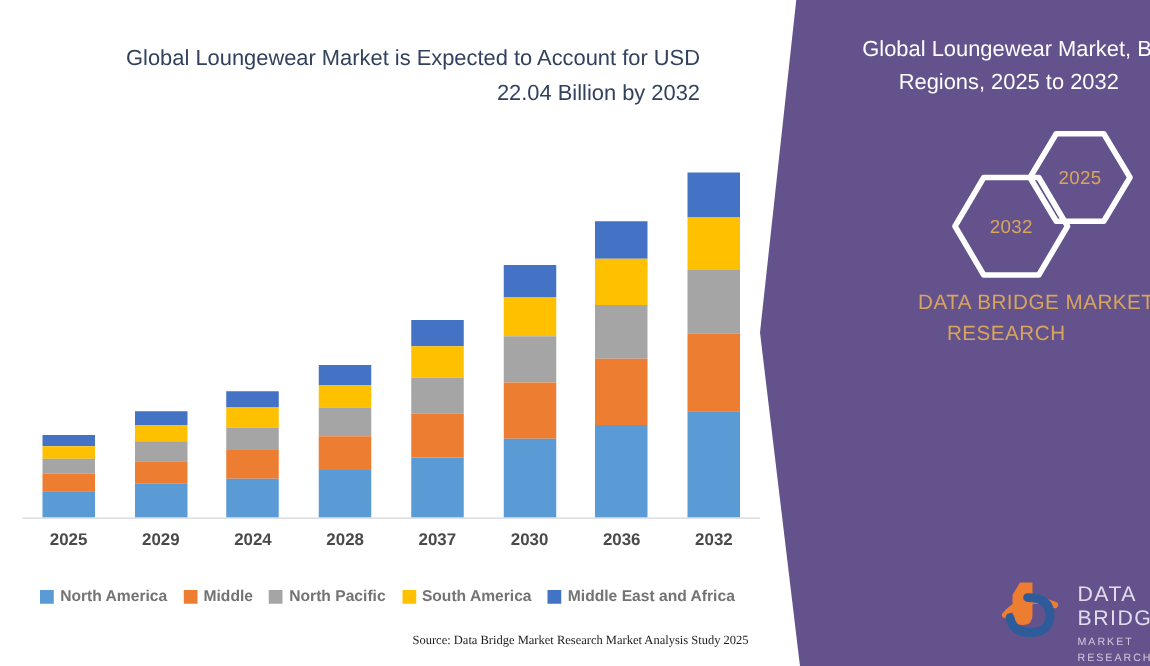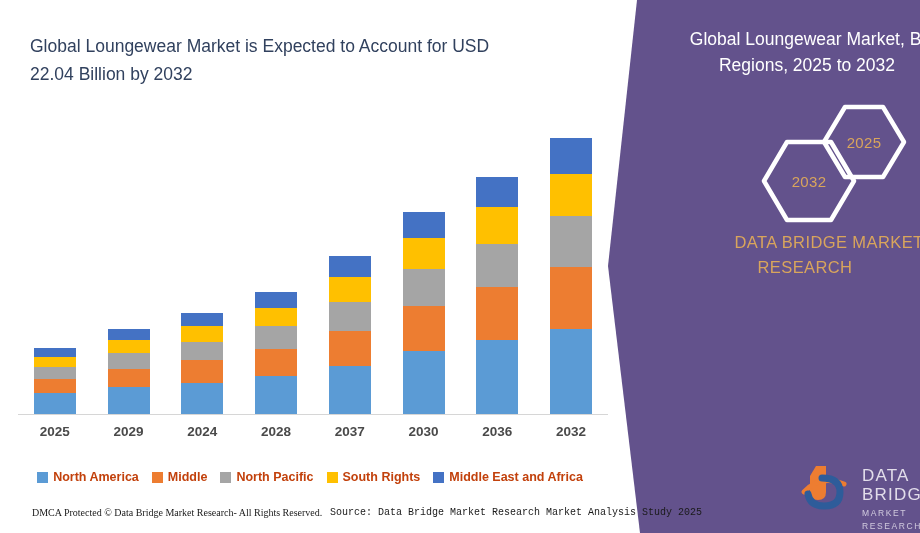--- a/index.html
+++ b/index.html
@@ -112,21 +112,21 @@
     position: absolute;
     top: 0; left: 0;
     width: 620px; height: 533px;
     z-index: 2;
   }
 
   .chart-title {
     position: absolute;
     top: 32px; left: 30px;
     width: 530px;
-    text-align: left;
+    text-align: right;
     color: #31415E;
     font-size: 17.5px;
     line-height: 28px;
   }
   .chart-title .tl { display: block; }
 
   .plot {
     position: absolute;
     left: 18px; top: 110px;
     width: 590px; height: 305px;
@@ -183,21 +183,21 @@
     align-items: center;
     gap: 13px;
   }
   .leg-item {
     display: flex;
     align-items: center;
     gap: 5px;
   }
   .leg-swatch { width: 11px; height: 11px; display: block; }
   .leg-label {
-    color: #c2410c;
+    color: #737373;
     font-size: 12.5px;
     font-weight: bold;
     white-space: nowrap;
   }
 
   .footer {
     position: absolute;
     left: 0; top: 507px;
     width: 620px;
     height: 20px;
@@ -207,21 +207,21 @@
     left: 32px; top: 0;
     color: #1A1A1A;
     font-family: "Liberation Serif", serif;
     font-size: 10px;
     white-space: nowrap;
   }
   .footer-right {
     position: absolute;
     left: 330px; top: 0;
     color: #1A1A1A;
-    font-family: Liberation Mono, monospace;
+    font-family: Liberation Serif, serif;
     font-size: 10px;
     white-space: nowrap;
   }
 </style>
 </head>
 <body>
 
 <div id="stage">
 
   <div class="purple-panel"></div>
@@ -367,27 +367,26 @@
         <div class="leg-item">
           <span class="leg-swatch" style="background: rgb(237, 125, 49);"></span>
           <span class="leg-label">Middle</span>
         </div>
         <div class="leg-item">
           <span class="leg-swatch" style="background: rgb(165, 165, 165);"></span>
           <span class="leg-label">North Pacific</span>
         </div>
         <div class="leg-item">
           <span class="leg-swatch" style="background: rgb(255, 192, 0);"></span>
-          <span class="leg-label">South Rights</span>
+          <span class="leg-label">South America</span>
         </div>
         <div class="leg-item">
           <span class="leg-swatch" style="background: rgb(68, 114, 196);"></span>
           <span class="leg-label">Middle East and Africa</span>
         </div>
       </div>
 
     <div class="footer">
-      <span class="footer-left">DMCA Protected © Data Bridge Market Research-  All Rights Reserved.</span>
       <span class="footer-right">Source: Data Bridge Market Research  Market Analysis Study 2025</span>
     </div>
 
   </div>
 </div>
 
 </body></html>

